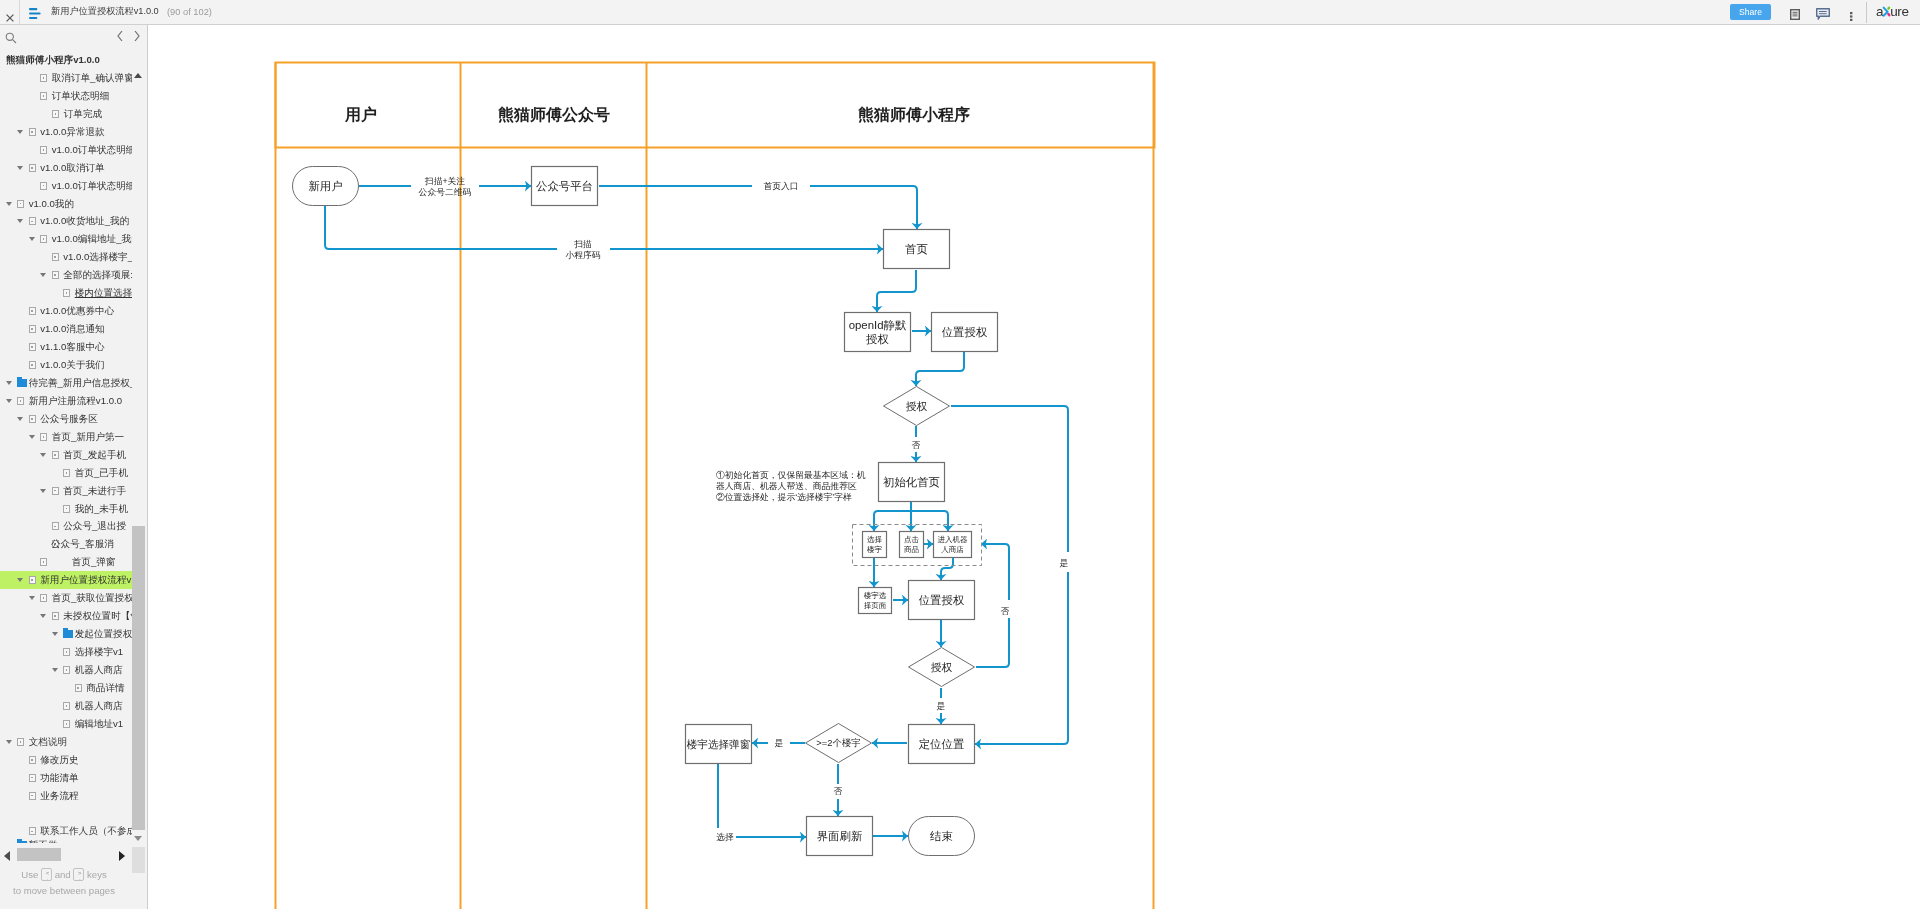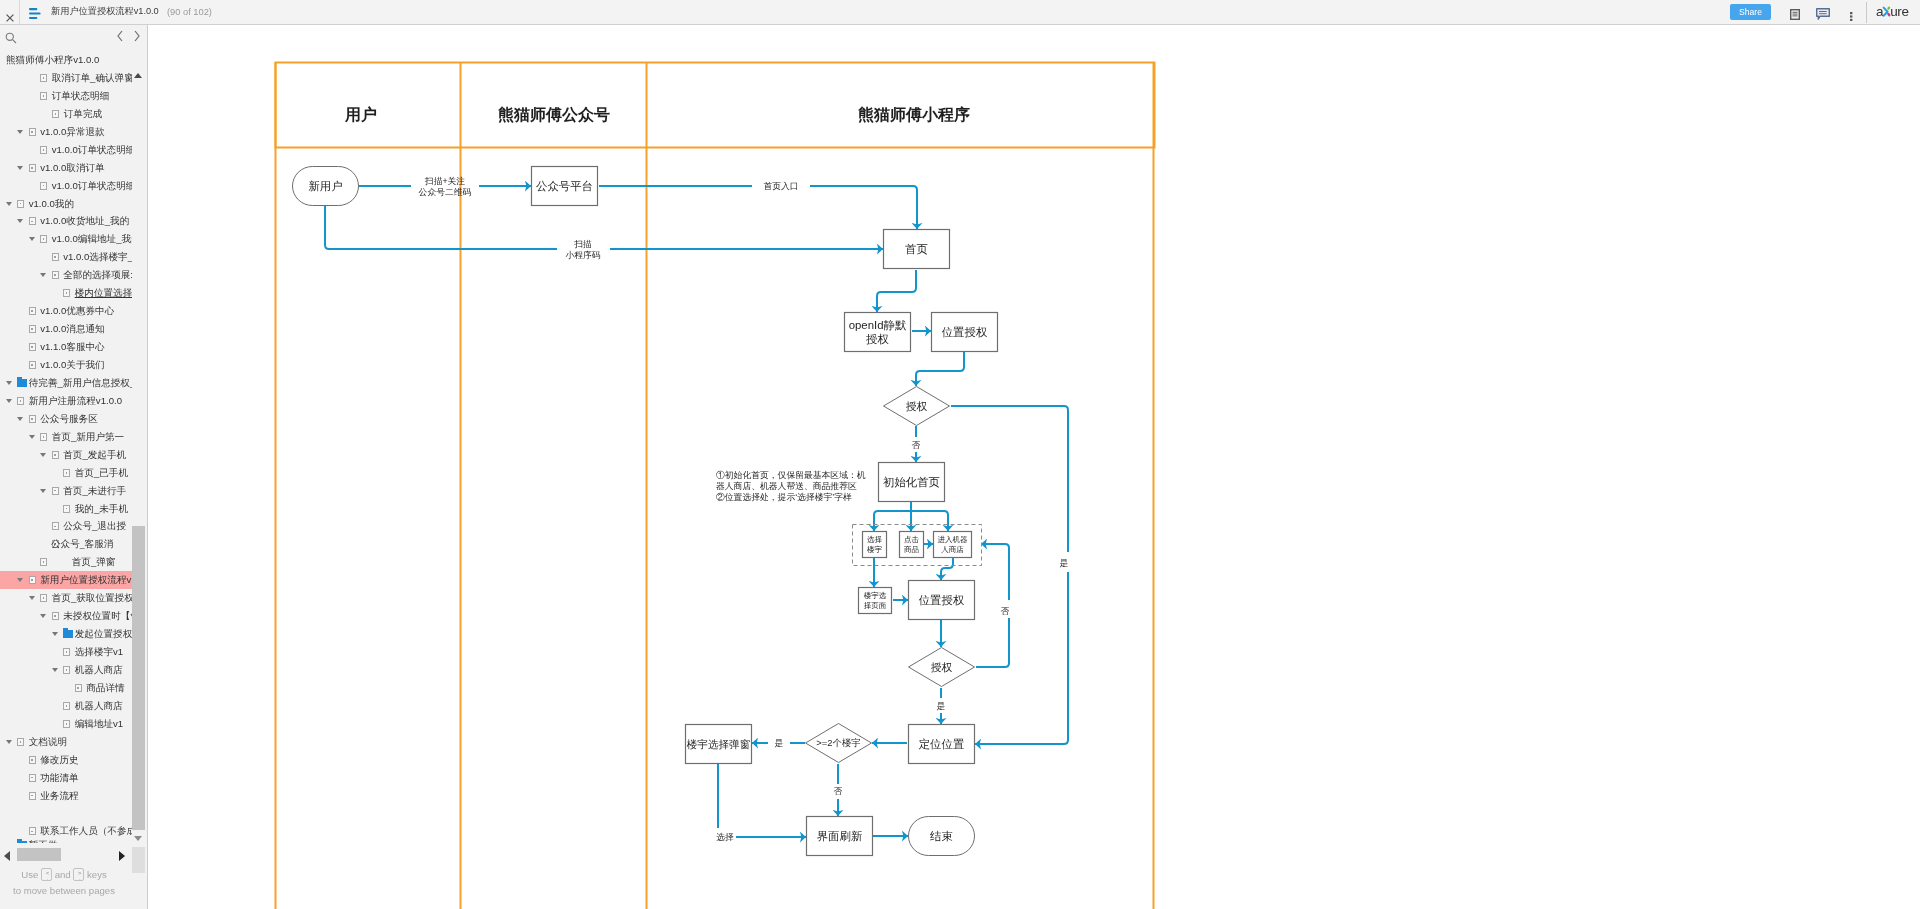--- a/index.html
+++ b/index.html
@@ -24,21 +24,21 @@
   #tbVsep{position:absolute;left:1866px;top:2px;width:1px;height:21px;background:#c9c9c9;}
   #axureLogo{position:absolute;left:1876px;top:3px;height:16px;}
   
   #sidebar{position:absolute;left:0;top:25px;width:147px;height:884px;background:#f2f2f2;}
   #sbBorder{position:absolute;left:147px;top:25px;width:1px;height:884px;background:#cccccc;}
   #searchIcon{position:absolute;left:5px;top:5px;width:12px;height:12px;}
   #navPrev{position:absolute;left:113px;top:3px;width:14px;height:16px;}
   #navNext{position:absolute;left:130px;top:3px;width:14px;height:16px;z-index:5;}
   #treeWrap{position:absolute;left:0;top:0px;width:132px;height:818px;overflow:hidden;}
   .tnode{position:absolute;left:0;width:132px;height:18px;font-size:9.6px;color:#333;white-space:nowrap;line-height:18px;}
-  .tnode.sel{background:#fca5a5;width:140px;}
+  .tnode.sel{background:#bef264;width:140px;}
   .tnode .arw{position:absolute;top:7px;width:0;height:0;border-left:3.5px solid transparent;border-right:3.5px solid transparent;border-top:4px solid #777;}
   .tnode .pg{position:absolute;top:5px;width:7px;height:8px;border:1.1px solid #a8a8a8;background:#f7f7f7;}
   .tnode .pg:after{content:"";position:absolute;left:1.6px;top:2.1px;width:1.8px;height:1.8px;background:#a0a0a0;}
   .tnode .fd{position:absolute;top:5px;width:10px;height:8px;background:#1f8ad6;}
   .tnode .fd:before{content:"";position:absolute;left:0;top:-2px;width:5px;height:2px;background:#1f8ad6;}
   .tnode .lbl{position:absolute;top:0;}
   
   #vsb{position:absolute;left:132px;top:0px;width:15px;height:845px;background:transparent;}
   #vsbUp{position:absolute;left:2px;top:48px;width:0;height:0;border-left:4.5px solid transparent;border-right:4.5px solid transparent;border-bottom:5px solid #4a4a4a;}
   #vsbThumb{position:absolute;left:0px;top:501px;width:13px;height:304px;background:#c3c3c3;}
@@ -125,21 +125,21 @@
         <path d="M9 3 L5 8 L9 13" fill="none" stroke="#6d6d6d" stroke-width="1.2"></path>
       </svg>
   </div>
   <div id="navNext">
     <svg width="14" height="16" viewBox="0 0 14 16">
         <path d="M5 3 L9 8 L5 13" fill="none" stroke="#6d6d6d" stroke-width="1.2"></path>
       </svg>
   </div>
   <div id="treeWrap">
       <div class="tnode" style="top: 26px;">
-        <span class="lbl" style="left: 6px;">熊猫师傅小程序v1.0.0</span>
+        <span class="lbl" style="left: 6px; font-weight: bold;">熊猫师傅小程序v1.0.0</span>
       </div>
       <div class="tnode" style="top: 43.94px;">
         <span class="pg" style="left: 40px;"></span>
         <span class="lbl" style="left: 51.7px;">取消订单_确认弹窗</span>
       </div>
       <div class="tnode" style="top: 61.88px;">
         <span class="pg" style="left: 40px;"></span>
         <span class="lbl" style="left: 51.7px;">订单状态明细</span>
       </div>
       <div class="tnode" style="top: 79.82px; margin-left: 12px;">
@@ -245,21 +245,21 @@
       <div class="tnode" style="top: 474.5px;">
         <span class="pg" style="left: 63px;"></span>
         <span class="lbl" style="left: 74.7px;">我的_未手机</span>
       </div>
       <div class="tnode" style="top: 492.44px;">
         <span class="pg" style="left: 51.5px;"></span>
         <span class="lbl" style="left: 63.2px;">公众号_退出授</span>
       </div>
       <div class="tnode" style="top: 510.38px;">
         <span class="pg" style="left: 51.5px;"></span>
-        <span class="lbl" style="left: 51px; font-family: Liberation Serif, serif;">公众号_客服消</span>
+        <span class="lbl" style="left: 51px;">公众号_客服消</span>
       </div>
       <div class="tnode" style="top: 528.32px;">
         <span class="pg" style="left: 40px;"></span>
         <span class="lbl" style="left: 51.7px; margin-left: 20px;">首页_弹窗</span>
       </div>
       <div class="tnode sel" style="top: 546.26px;">
         <span class="arw" style="left: 17.1px;"></span>
         <span class="pg" style="left: 28.5px;"></span>
         <span class="lbl" style="left: 40.2px;">新用户位置授权流程v</span>
       </div>

